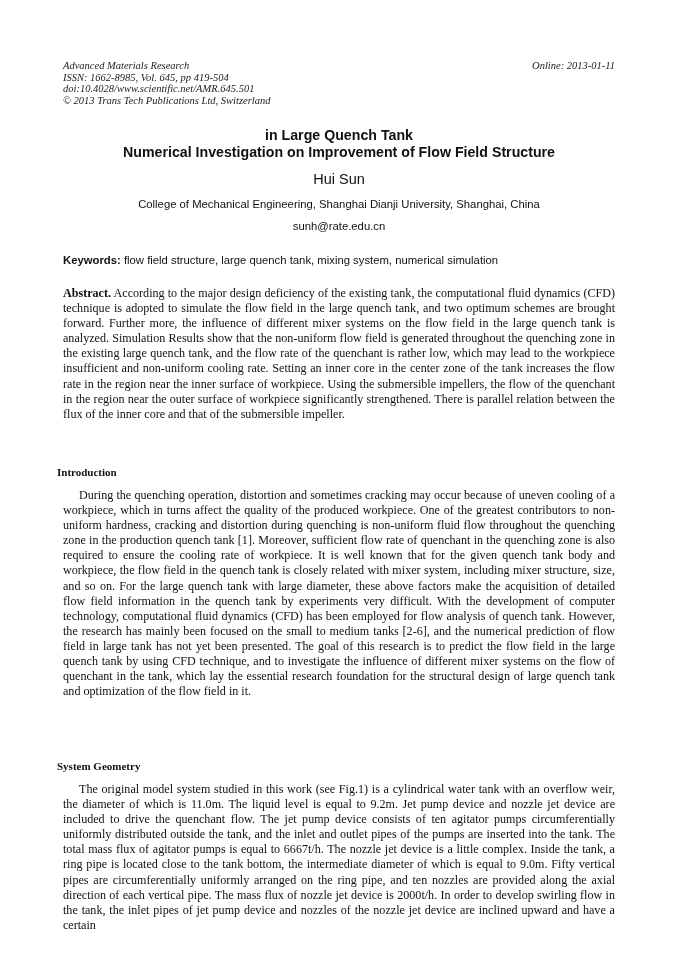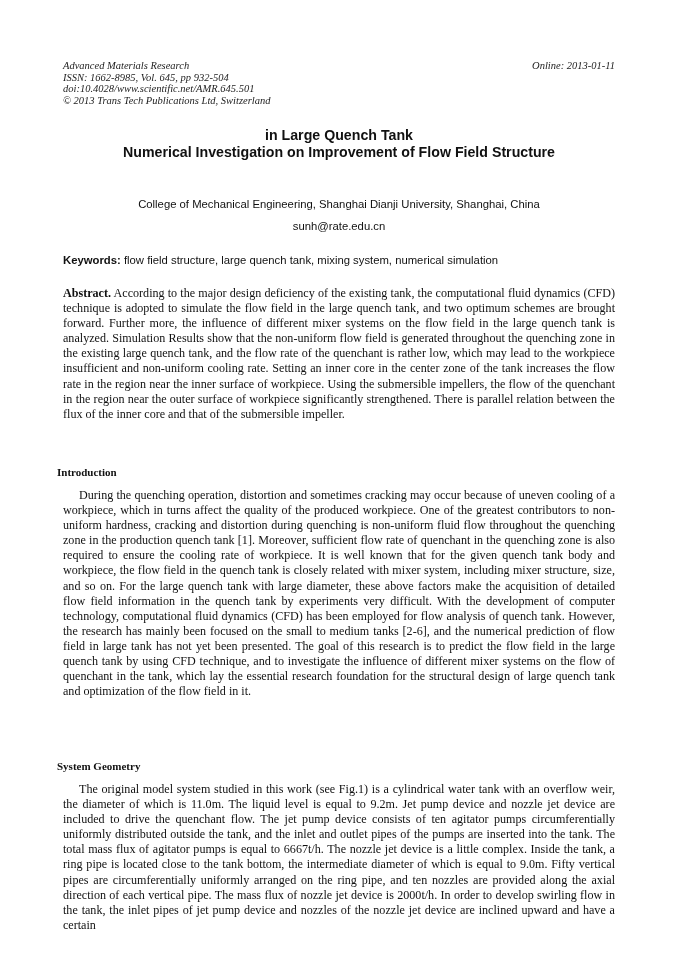--- a/index.html
+++ b/index.html
@@ -18,31 +18,32 @@
   .para b { font-weight: bold; }
   .heading { position: absolute; left: 57px; font-family: Liberation Serif, serif; font-weight: bold; font-size: 11px; line-height: 15px; }
 </style>
 </head>
 <body>
 
 <div class="page">
 
   <div class="header-left">
     <div>Advanced Materials Research</div>
-    <div>ISSN: 1662-8985, Vol. 645, pp 932-504</div>
+    <div>ISSN: 1662-8985, Vol. 645, pp 419-504</div>
     <div>doi:10.4028/www.scientific.net/AMR.645.501</div>
     <div>© 2013 Trans Tech Publications Ltd, Switzerland</div>
   </div>
   <div class="header-right">Online: 2013-01-11</div>
 
   <div class="title">
     <div>in Large Quench Tank</div>
     <div>Numerical Investigation on Improvement of Flow Field Structure</div>
   </div>
 
+  <div class="author">Hui Sun</div>
   <div class="affil">College of Mechanical Engineering, Shanghai Dianji University, Shanghai, China</div>
   <div class="email">sunh@rate.edu.cn</div>
 
   <div class="keywords">
     <b>Keywords:</b>
     <span>flow field structure, large quench tank, mixing system, numerical simulation</span>
   </div>
 
   <div class="para" style="top:240px;">
     <b>Abstract.</b>

